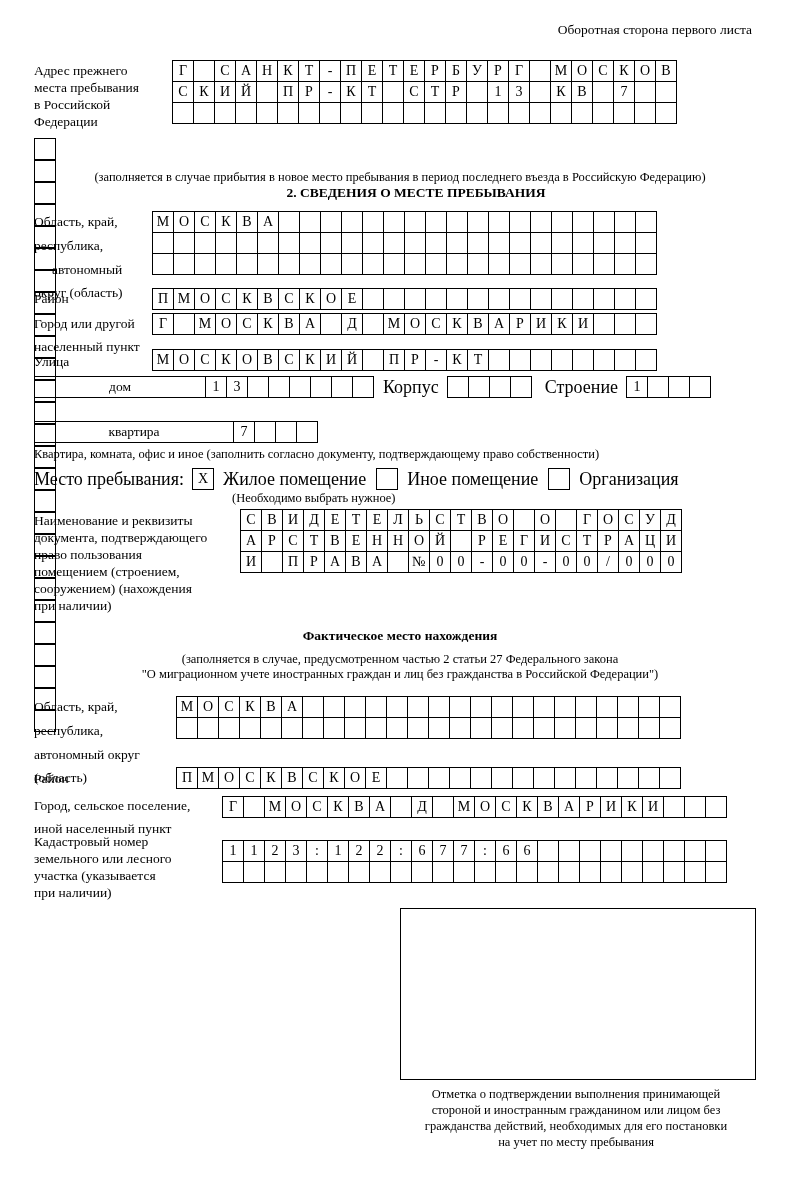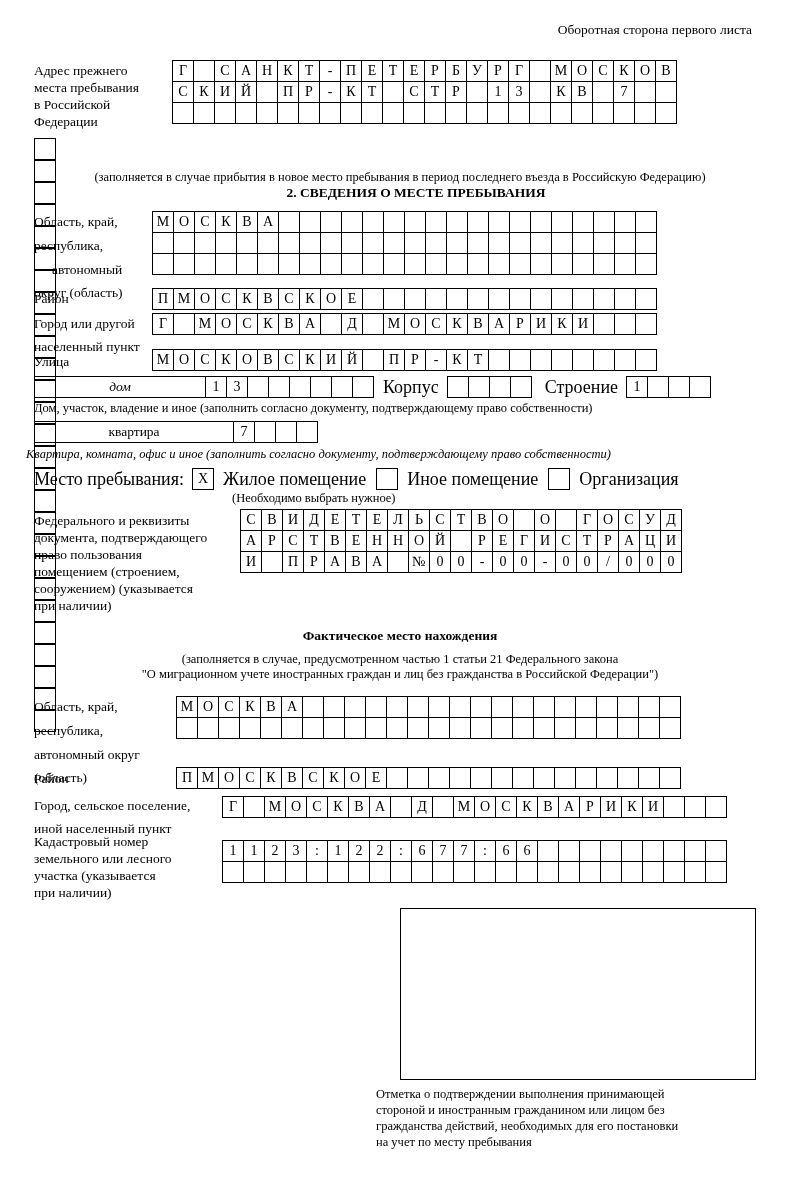--- a/index.html
+++ b/index.html
@@ -59,20 +59,21 @@
     font-size: 12.5px;
     text-align: center;
   }
   .blk { position: absolute; }
   .mark-box {
     border: 1px solid #000;
     width: 356px; height: 172px;
   }
   .footnote {
     font-size: 12.5px;
+    text-align: center;
     line-height: 16px;
   }
   .inline-label { font-size: 18px; }
 </style>
 </head>
 <body>
 
 <div class="page">
 
   <div class="hdr">Оборотная сторона первого листа</div>
@@ -380,21 +381,21 @@
         <div class="cell"></div>
         <div class="cell"></div>
         <div class="cell"></div>
         <div class="cell"></div>
         <div class="cell"></div>
         <div class="cell"></div>
       </div>
   </div>
 
   <div class="blk" style="left:34px; top:376px; display:flex; align-items:flex-start;">
-    <div class="wide-box" style="width:172px;font-style:italic;">дом</div>
+    <div class="wide-box" style="width:172px;">дом</div>
     <div class="cellrow" id="hv">
         <div class="cell">1</div>
         <div class="cell">3</div>
         <div class="cell"></div>
         <div class="cell"></div>
         <div class="cell"></div>
         <div class="cell"></div>
         <div class="cell"></div>
         <div class="cell"></div>
       </div>
@@ -407,56 +408,53 @@
       </div>
     <div class="inline-label" style="margin-left:14px; line-height:22px;">Строение</div>
     <div class="cellrow" id="stv" style="margin-left:8px;">
         <div class="cell">1</div>
         <div class="cell"></div>
         <div class="cell"></div>
         <div class="cell"></div>
       </div>
   </div>
 
-  <div class="blk" style="left:34px; top:401px;">
-    <div class="small">Дом, участок, владение и иное (заполнить согласно документу, подтверждающему право собственности)</div>
-  </div>
 
   <div class="blk" style="left:34px; top:421px; display:flex;">
     <div class="wide-box" style="width:200px;">квартира</div>
     <div class="cellrow" id="fv">
         <div class="cell">7</div>
         <div class="cell"></div>
         <div class="cell"></div>
         <div class="cell"></div>
       </div>
   </div>
-  <div class="blk" style="left:26px; top:447px;font-style:italic;">
+  <div class="blk" style="left:34px; top:447px;">
     <div class="small">Квартира, комната, офис и иное (заполнить согласно документу, подтверждающему право собственности)</div>
   </div>
 
   <div class="blk" style="left:34px; top:468px; display:flex; align-items:flex-start;">
     <div class="inline-label" style="line-height:22px;">Место пребывания:</div>
     <div class="cell" style="margin-left:8px;">X</div>
     <div class="inline-label" style="margin-left:10px; line-height:22px;text-align:right;">Жилое помещение</div>
     <div class="cell" style="margin-left:10px;"></div>
     <div class="inline-label" style="margin-left:10px; line-height:22px;">Иное помещение</div>
     <div class="cell" style="margin-left:10px;"></div>
     <div class="inline-label" style="margin-left:10px; line-height:22px;">Организация</div>
   </div>
   <div class="blk" style="left:232px; top:491px;">
     <div class="small">(Необходимо выбрать нужное)</div>
   </div>
 
   <div class="blk" style="left:34px; top:512px; width:205px;">
-    <div class="lbl">Федерального и реквизиты</div>
+    <div class="lbl">Наименование и реквизиты</div>
     <div class="lbl">документа, подтверждающего</div>
     <div class="lbl">право пользования</div>
     <div class="lbl">помещением (строением,</div>
-    <div class="lbl">сооружением) (указывается</div>
+    <div class="lbl">сооружением) (нахождения</div>
     <div class="lbl">при наличии)</div>
   </div>
   <div class="blk" style="left:240px; top:509px;">
     <div class="cellrow" id="dc0">
         <div class="cell">С</div>
         <div class="cell">В</div>
         <div class="cell">И</div>
         <div class="cell">Д</div>
         <div class="cell">Е</div>
         <div class="cell">Т</div>
@@ -521,21 +519,21 @@
         <div class="cell">0</div>
         <div class="cell">0</div>
         <div class="cell">0</div>
       </div>
   </div>
 
   <div class="blk" style="left:0; top:628px; width:800px;">
     <div class="sec-title">Фактическое место нахождения</div>
   </div>
   <div class="blk" style="left:0; top:652px; width:800px;">
-    <div class="note">(заполняется в случае, предусмотренном частью 1 статьи 21 Федерального закона</div>
+    <div class="note">(заполняется в случае, предусмотренном частью 2 статьи 27 Федерального закона</div>
     <div class="note">"О миграционном учете иностранных граждан и лиц без гражданства в Российской Федерации")</div>
   </div>
 
   <div class="blk" style="left:34px; top:698px; width:145px;">
     <div class="lbl">Область, край,</div>
     <div class="lbl" style="margin-top:7px;">республика,</div>
     <div class="lbl" style="margin-top:7px;">автономный округ</div>
     <div class="lbl" style="margin-top:6px;">(область)</div>
   </div>
   <div class="blk" style="left:176px; top:696px;">

